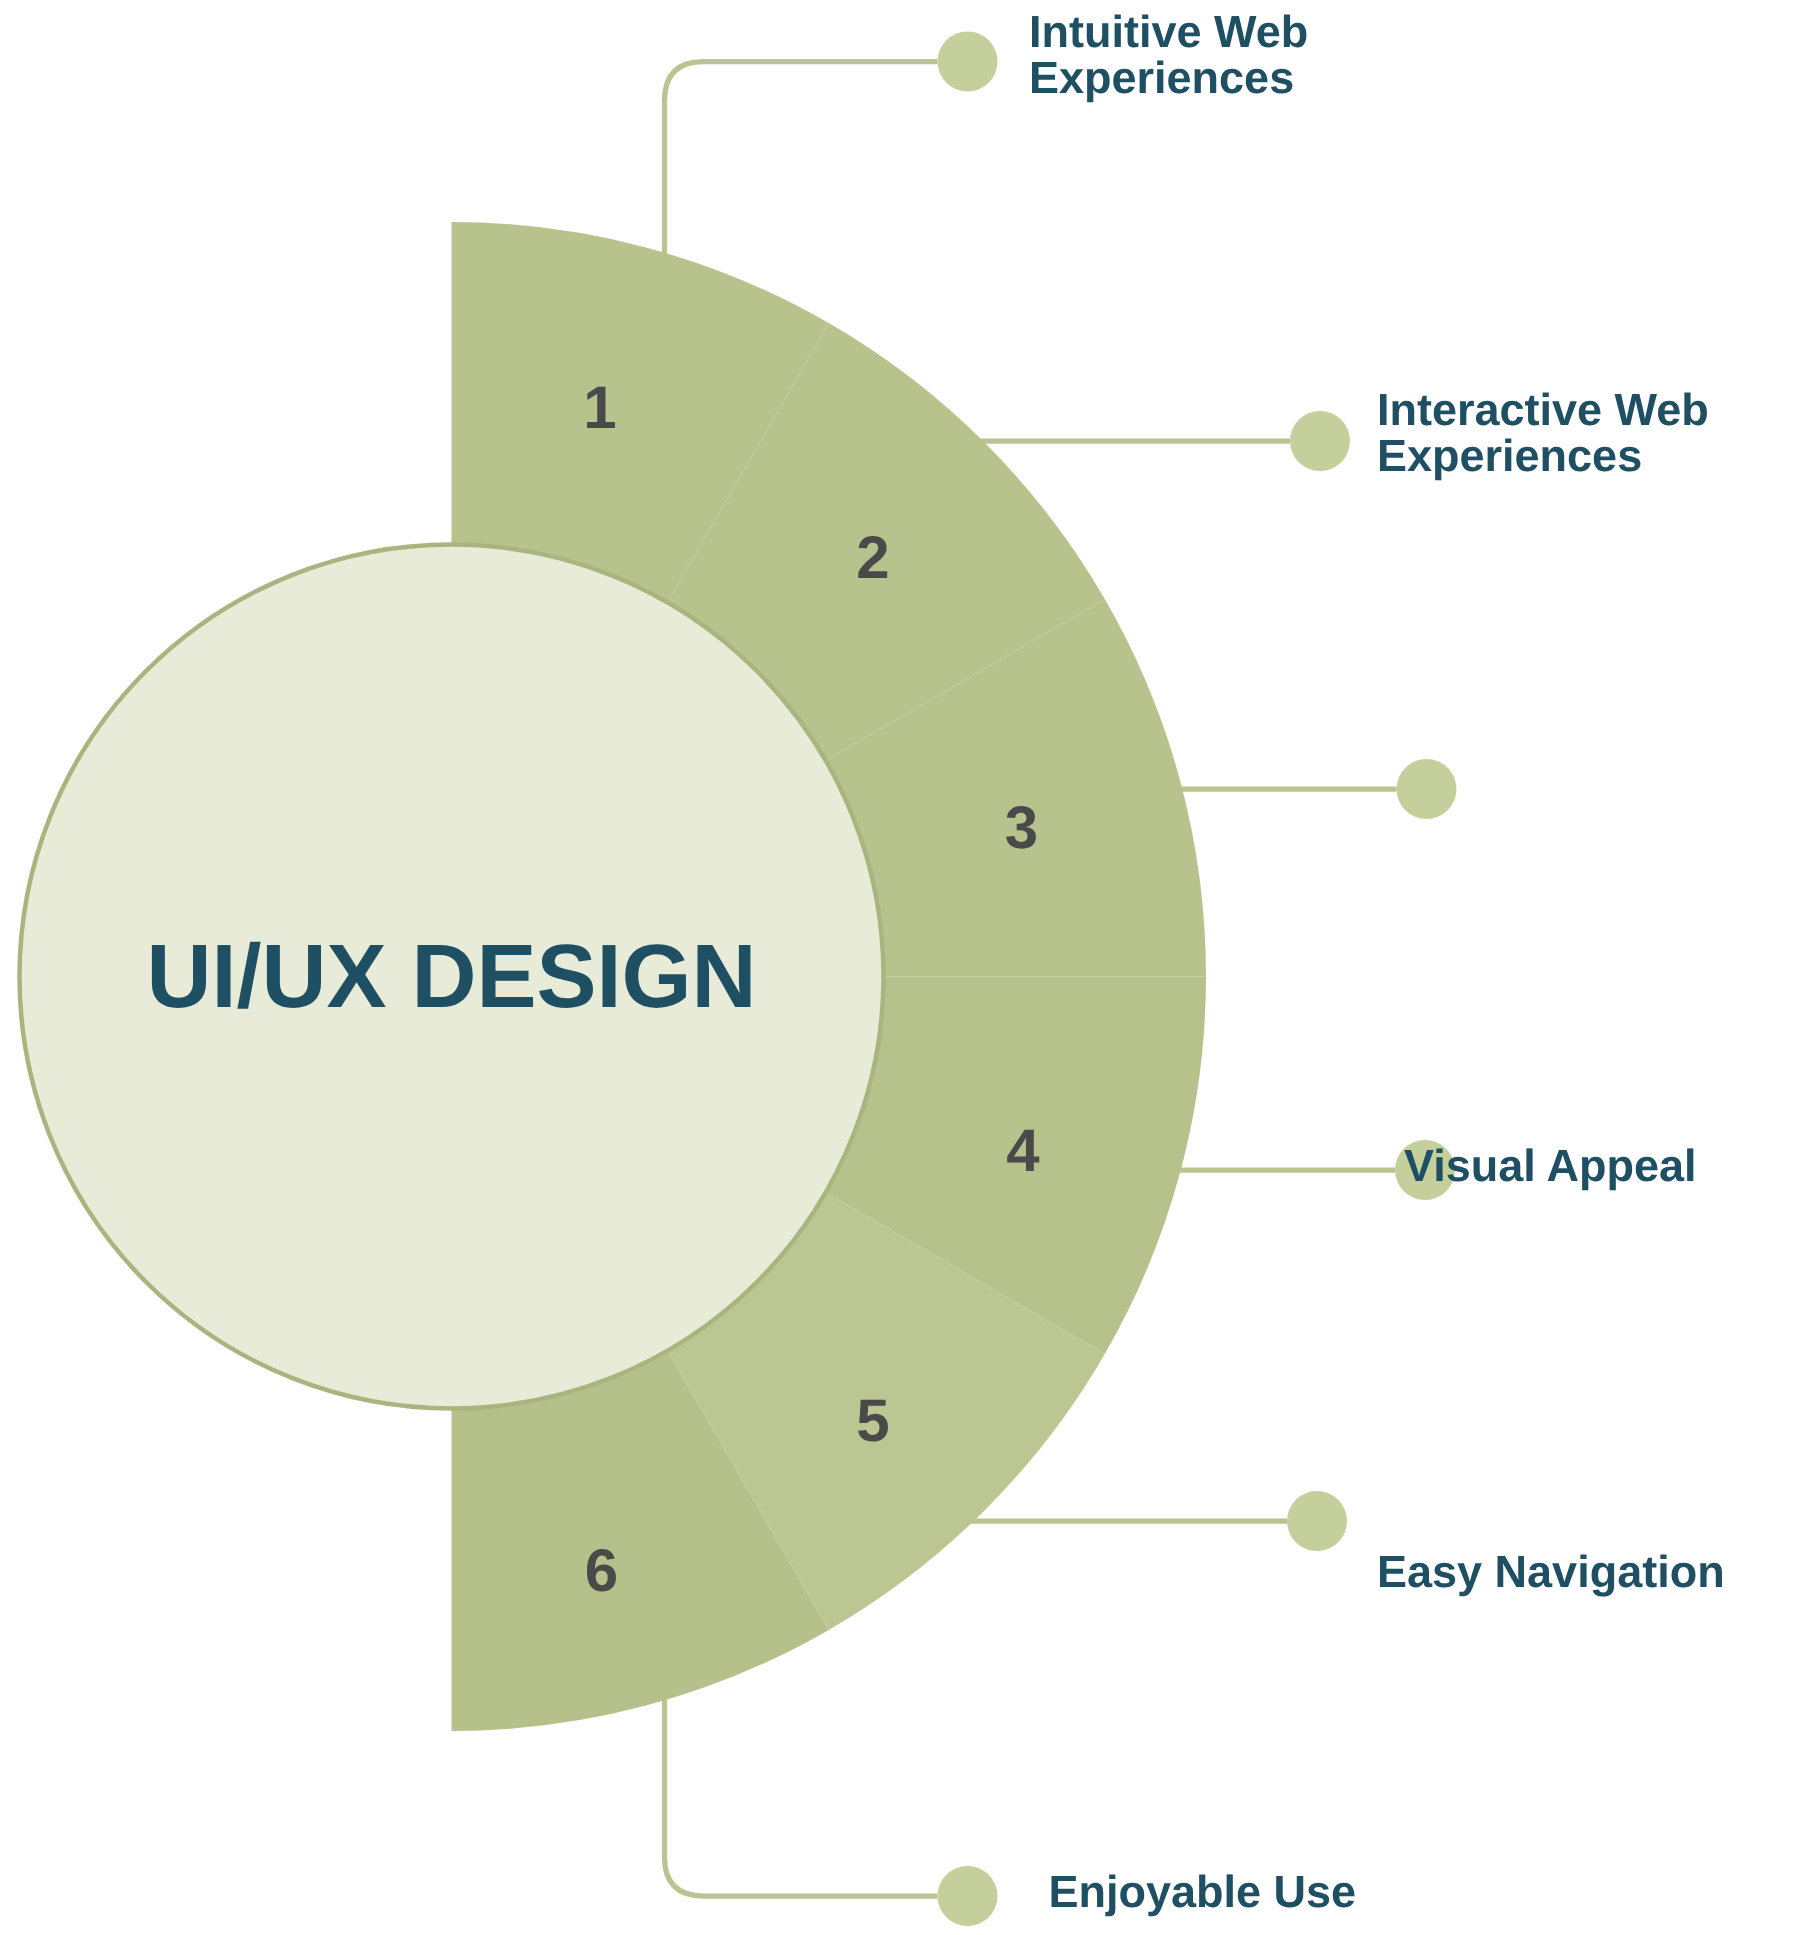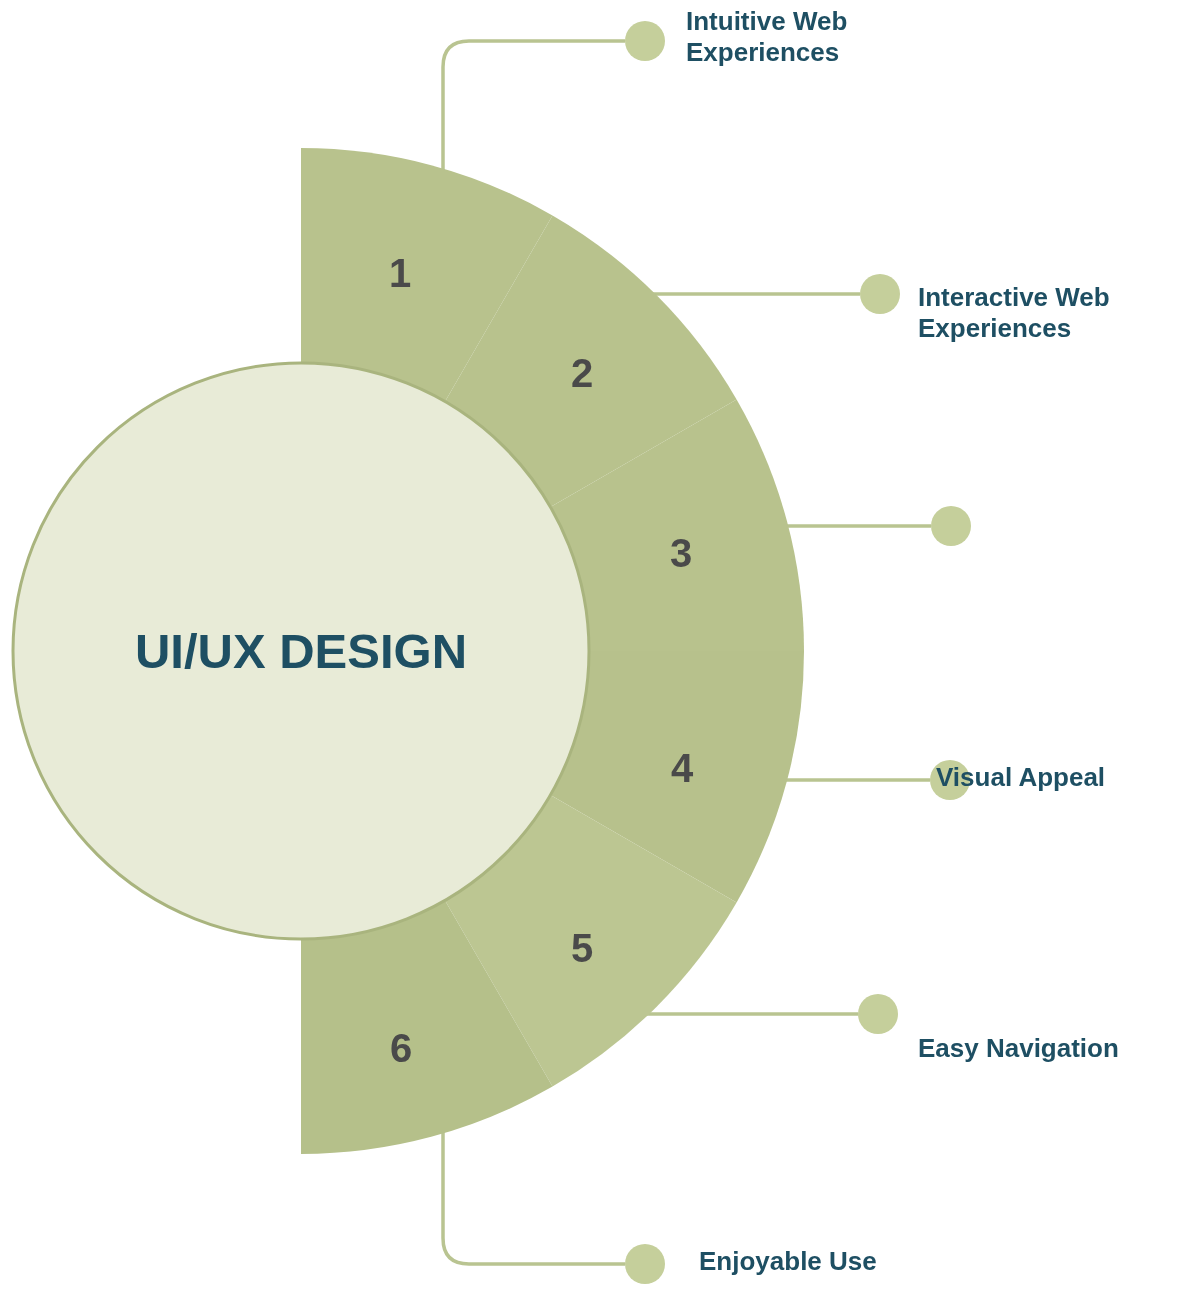--- a/index.html
+++ b/index.html
@@ -24,33 +24,33 @@
     position: absolute;
     transform: translate(-50%, -50%);
     font-weight: bold;
     font-size: 40px;
     color: var(--number_gray, #4a4a4a);
     user-select: none;
   }
   .label {
     position: absolute;
     font-weight: bold;
-    font-size: 26px;
+    font-size: 30px;
     line-height: 31px;
     color: var(--text_teal, #1e4f63);
     white-space: nowrap;
   }
   .title {
     position: absolute;
     left: 301px;
     top: 651px;
     transform: translate(-50%, -50%);
     text-align: center;
     font-weight: bold;
-    font-size: 49px;
+    font-size: 60px;
     line-height: 70px;
     color: var(--text_teal, #1e4f63);
     white-space: nowrap;
   }
 </style>
 </head>
 <body>
 
 <div class="stage">
 
@@ -88,21 +88,21 @@
   <div class="num" style="left:582px; top:373px;">2</div>
   <div class="num" style="left:681px; top:553px;">3</div>
   <div class="num" style="left:682px; top:768px;">4</div>
   <div class="num" style="left:582px; top:948px;">5</div>
   <div class="num" style="left:401px; top:1048px;">6</div>
 
   <div class="label" style="left:686px; top:6px;">
     <div>Intuitive Web</div>
     <div>Experiences</div>
   </div>
-  <div class="label" style="left:918px; top:258px;margin-top:24px;">
+  <div class="label" style="left:918px; top:258px;">
     <div>Interactive Web</div>
     <div>Experiences</div>
   </div>
   <div class="label" style="left:936px; top:762px;">
     <div>Visual Appeal</div>
     <div></div>
   </div>
   <div class="label" style="left:918px; top:996px;margin-top:37px;">
     <div>Easy Navigation</div>
     <div></div>

